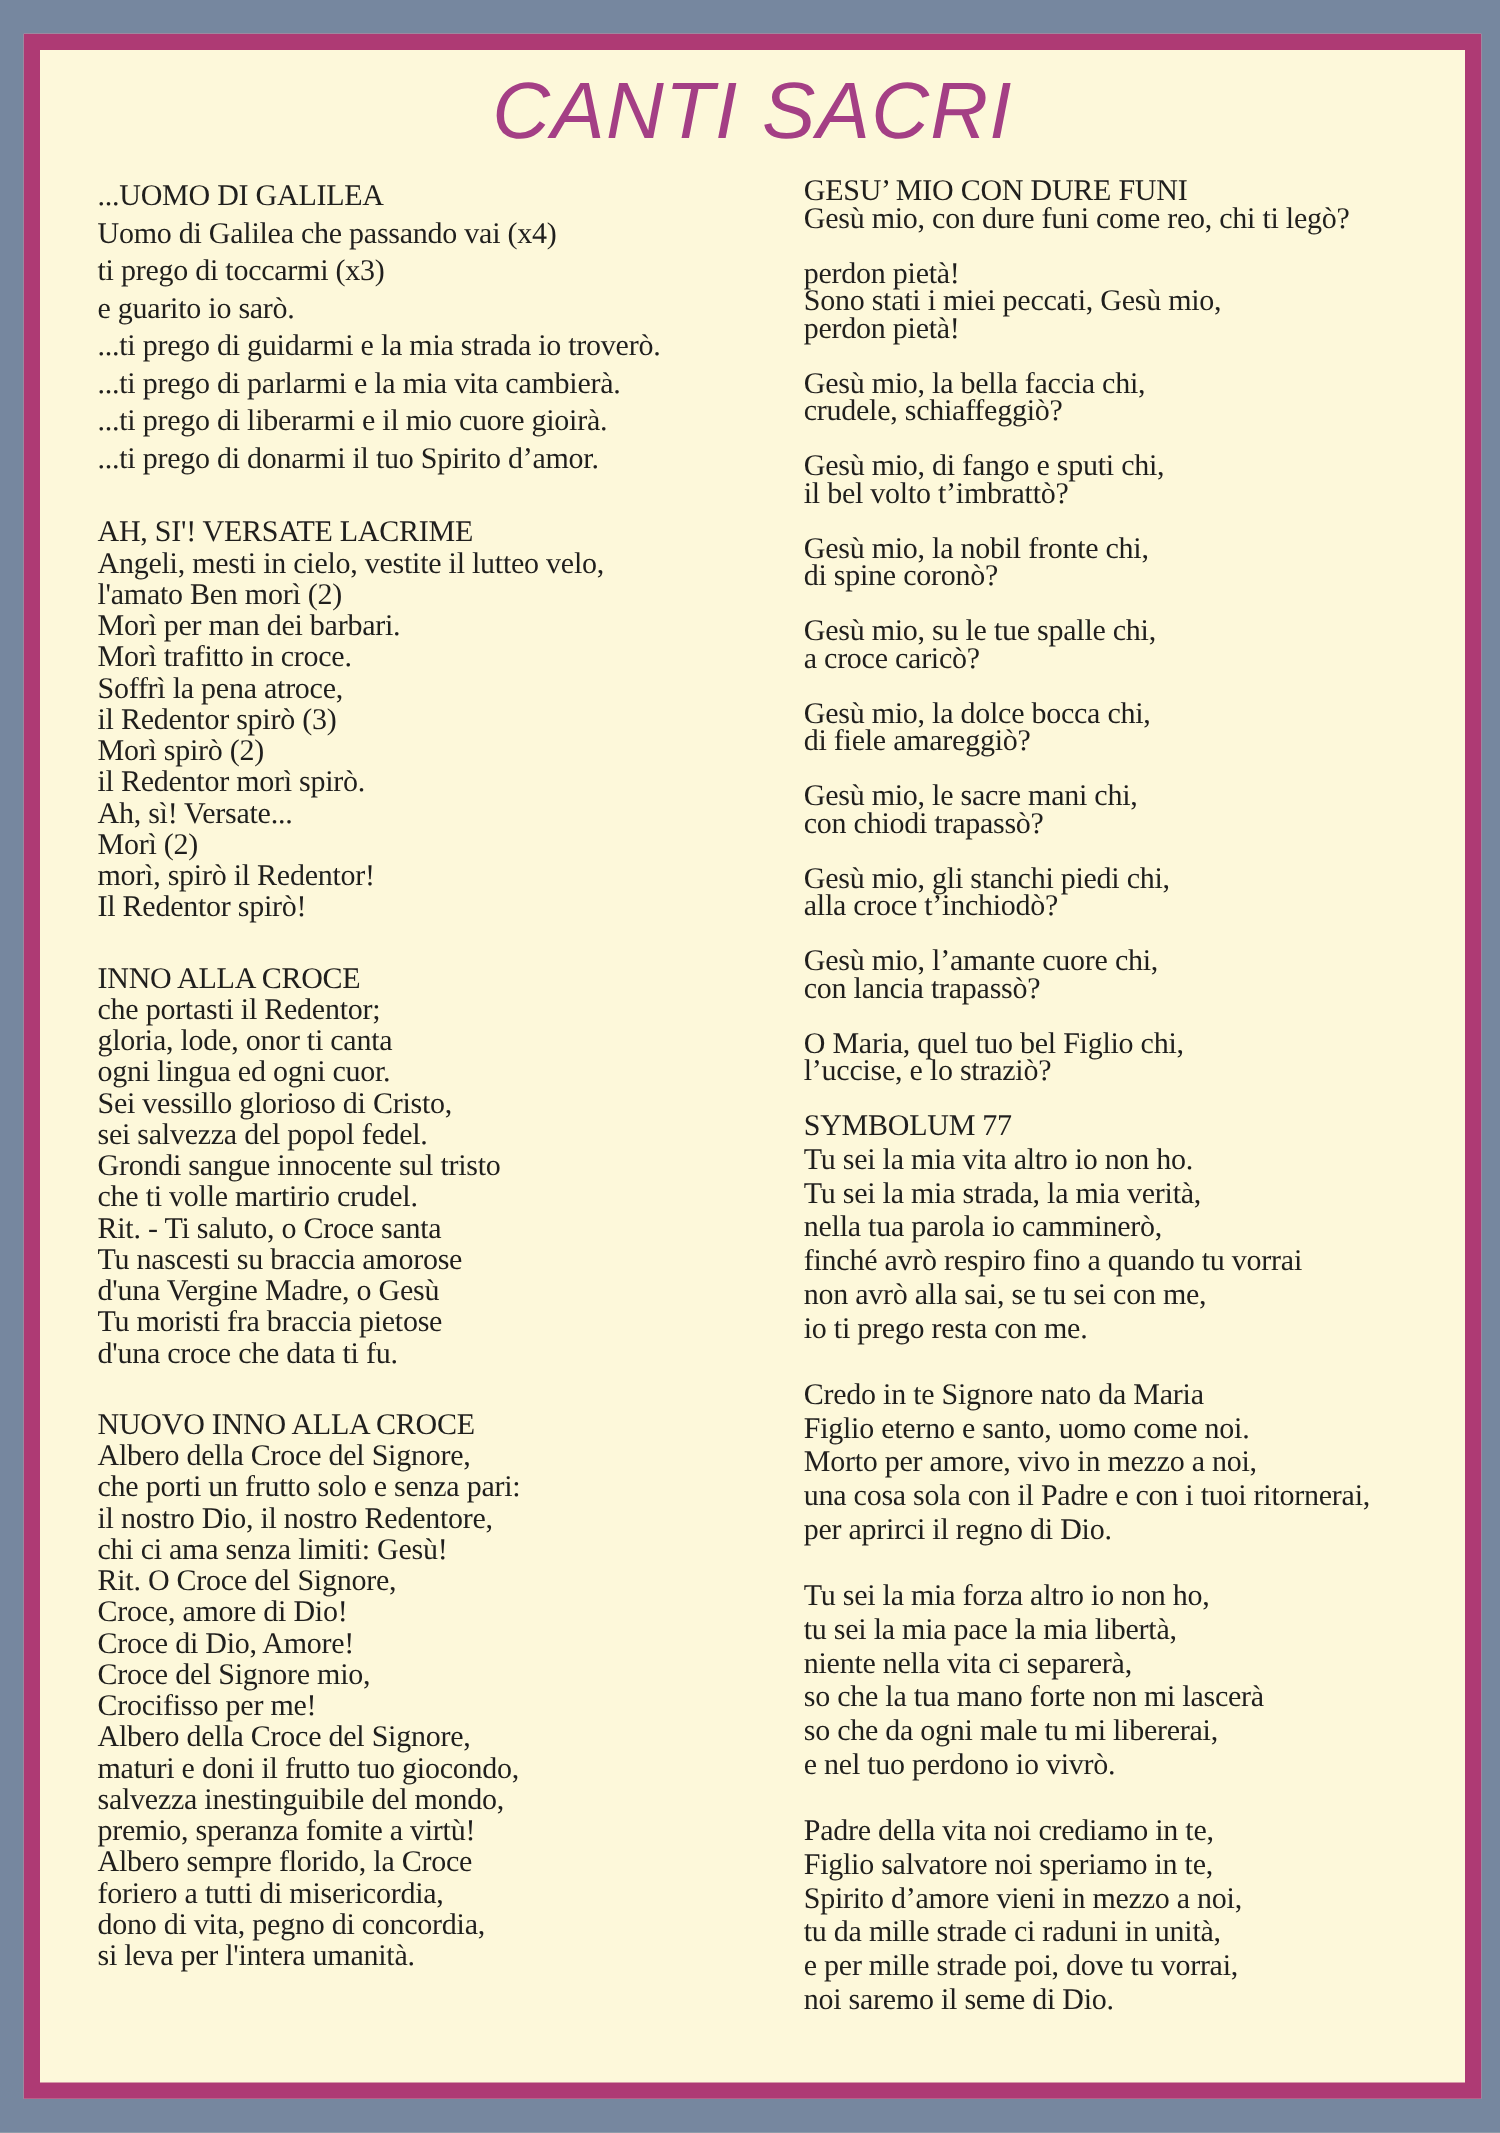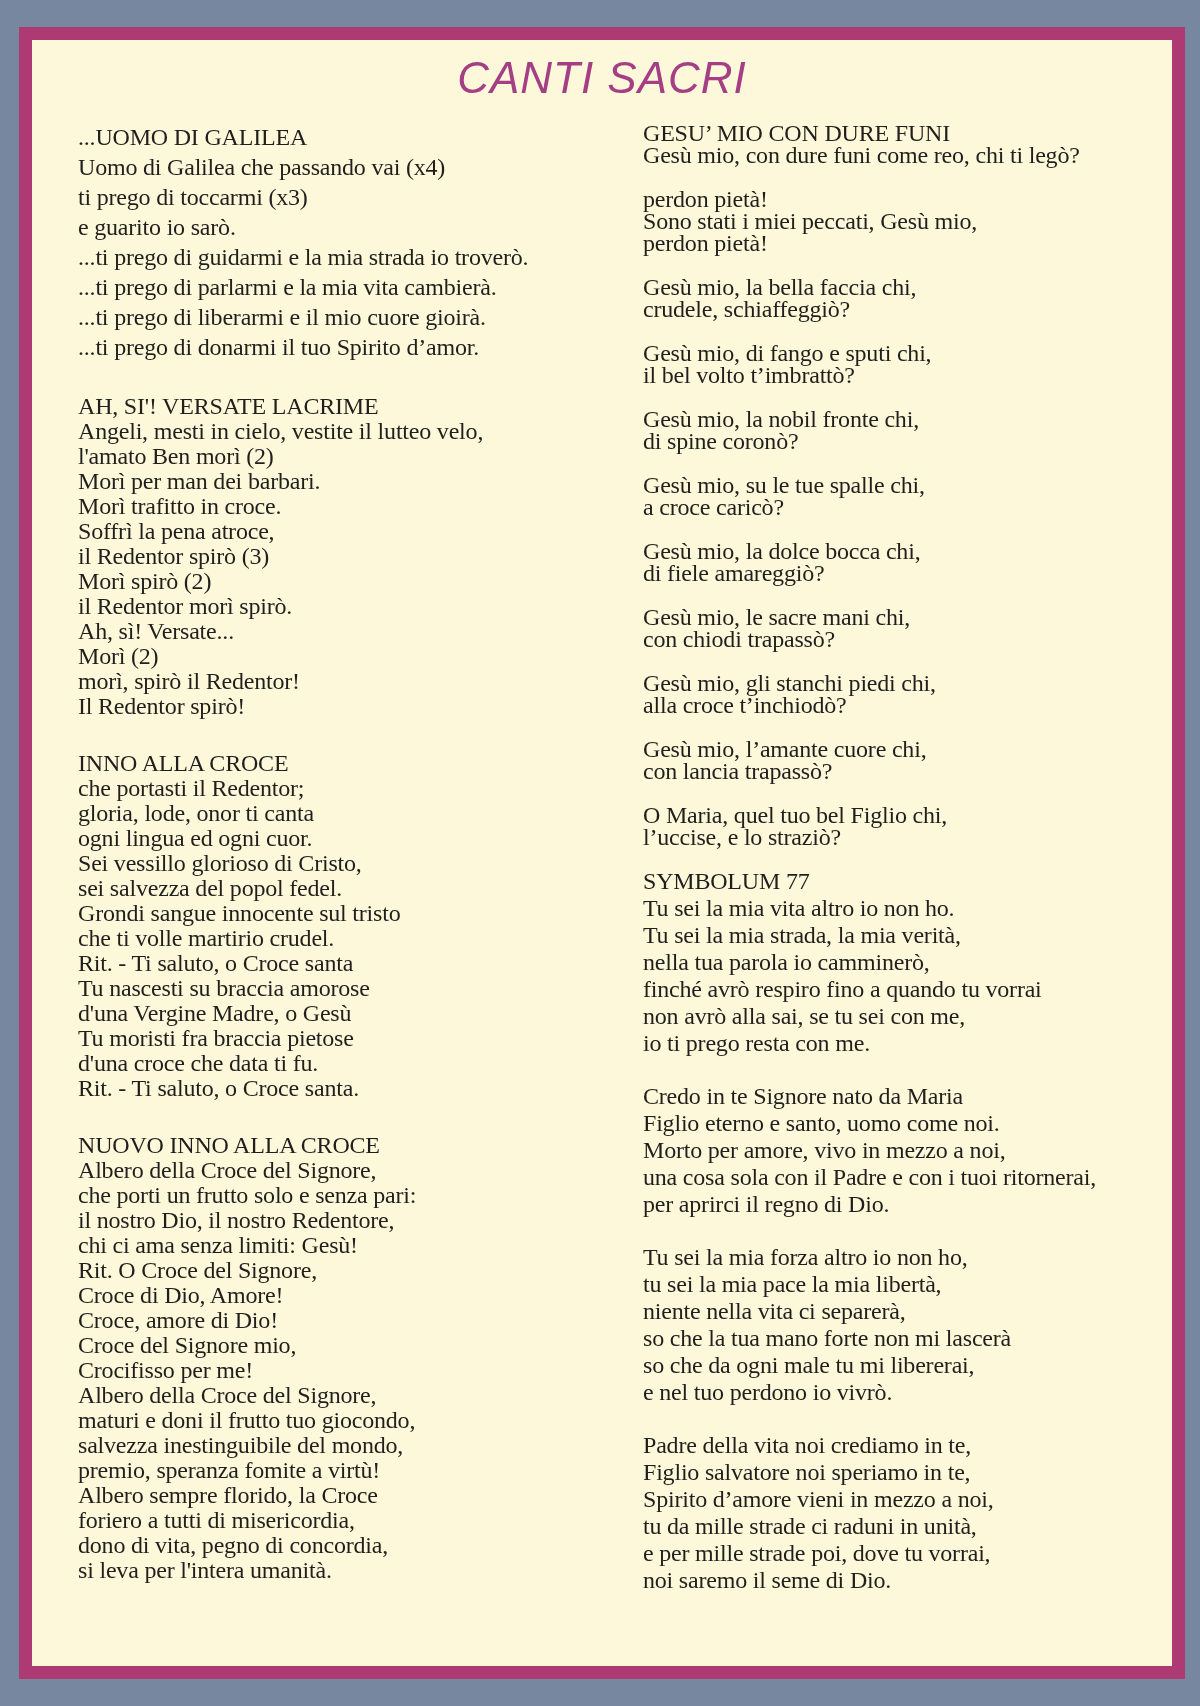--- a/index.html
+++ b/index.html
@@ -15,21 +15,21 @@
     left: 19px; top: 27px; right: 15px; bottom: 27px;
     border: 13px solid #ae3a74;
     background: #fdf8da;
     box-sizing: border-box;
     overflow: hidden;
   }
   .title {
     font-family: "Liberation Sans", sans-serif;
     font-style: italic;
     font-weight: 400;
-    font-size: 44px;
+    font-size: 64px;
     line-height: 1;
     letter-spacing: 1px;
     color: #a43f85;
     text-align: center;
     margin: 16px 0 0 0;
   }
   .columns {
     display: flex;
     margin-top: 22px;
     padding-left: 46px;
@@ -107,33 +107,32 @@
               <div class="line">ogni lingua ed ogni cuor.</div>
               <div class="line">Sei vessillo glorioso di Cristo,</div>
               <div class="line">sei salvezza del popol fedel.</div>
               <div class="line">Grondi sangue innocente sul tristo</div>
               <div class="line">che ti volle martirio crudel.</div>
               <div class="line">Rit. - Ti saluto, o Croce santa</div>
               <div class="line">Tu nascesti su braccia amorose</div>
               <div class="line">d'una Vergine Madre, o Gesù</div>
               <div class="line">Tu moristi fra braccia pietose</div>
               <div class="line">d'una croce che data ti fu.</div>
-              <div class="line">Rit. - Ti saluto, o Croce santa.</div>
             </div>
           </div>
           <div class="song song-4">
             <div class="song-title">NUOVO INNO ALLA CROCE</div>
             <div class="stanza">
               <div class="line">Albero della Croce del Signore,</div>
               <div class="line">che porti un frutto solo e senza pari:</div>
               <div class="line">il nostro Dio, il nostro Redentore,</div>
               <div class="line">chi ci ama senza limiti: Gesù!</div>
               <div class="line">Rit. O Croce del Signore,</div>
+              <div class="line">Croce, amore di Dio!</div>
               <div class="line">Croce di Dio, Amore!</div>
-              <div class="line">Croce, amore di Dio!</div>
               <div class="line">Croce del Signore mio,</div>
               <div class="line">Crocifisso per me!</div>
               <div class="line">Albero della Croce del Signore,</div>
               <div class="line">maturi e doni il frutto tuo giocondo,</div>
               <div class="line">salvezza inestinguibile del mondo,</div>
               <div class="line">premio, speranza fomite a virtù!</div>
               <div class="line">Albero sempre florido, la Croce</div>
               <div class="line">foriero a tutti di misericordia,</div>
               <div class="line">dono di vita, pegno di concordia,</div>
               <div class="line">si leva per l'intera umanità.</div>

